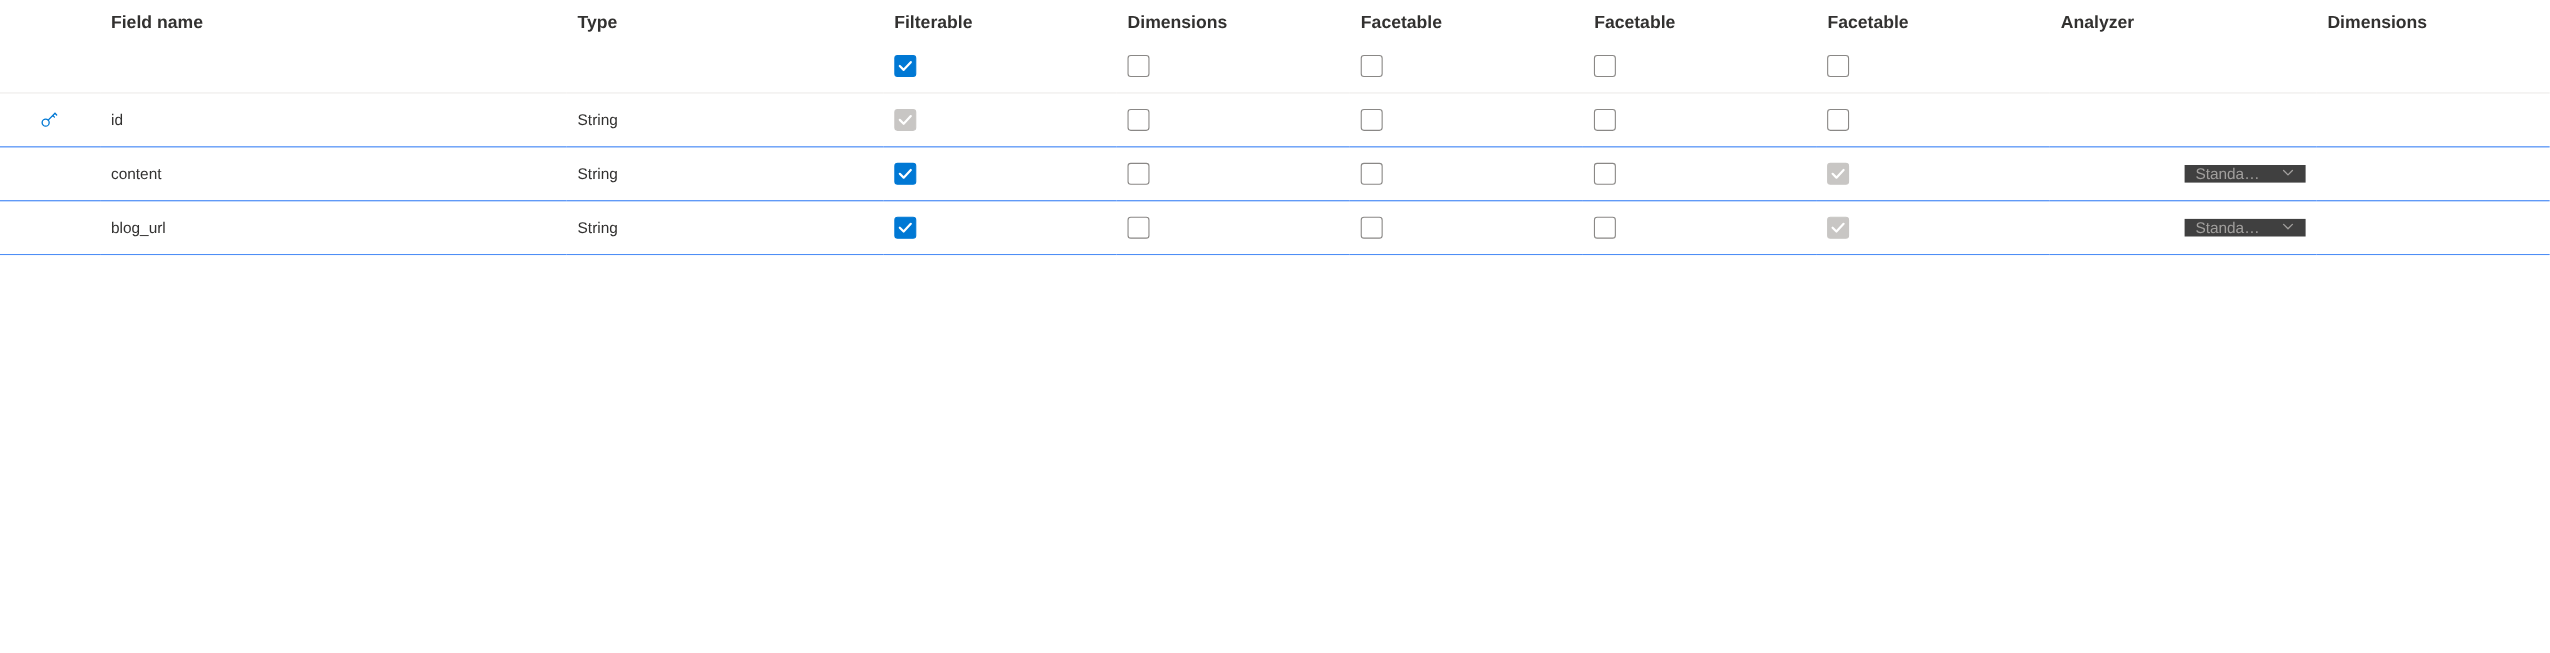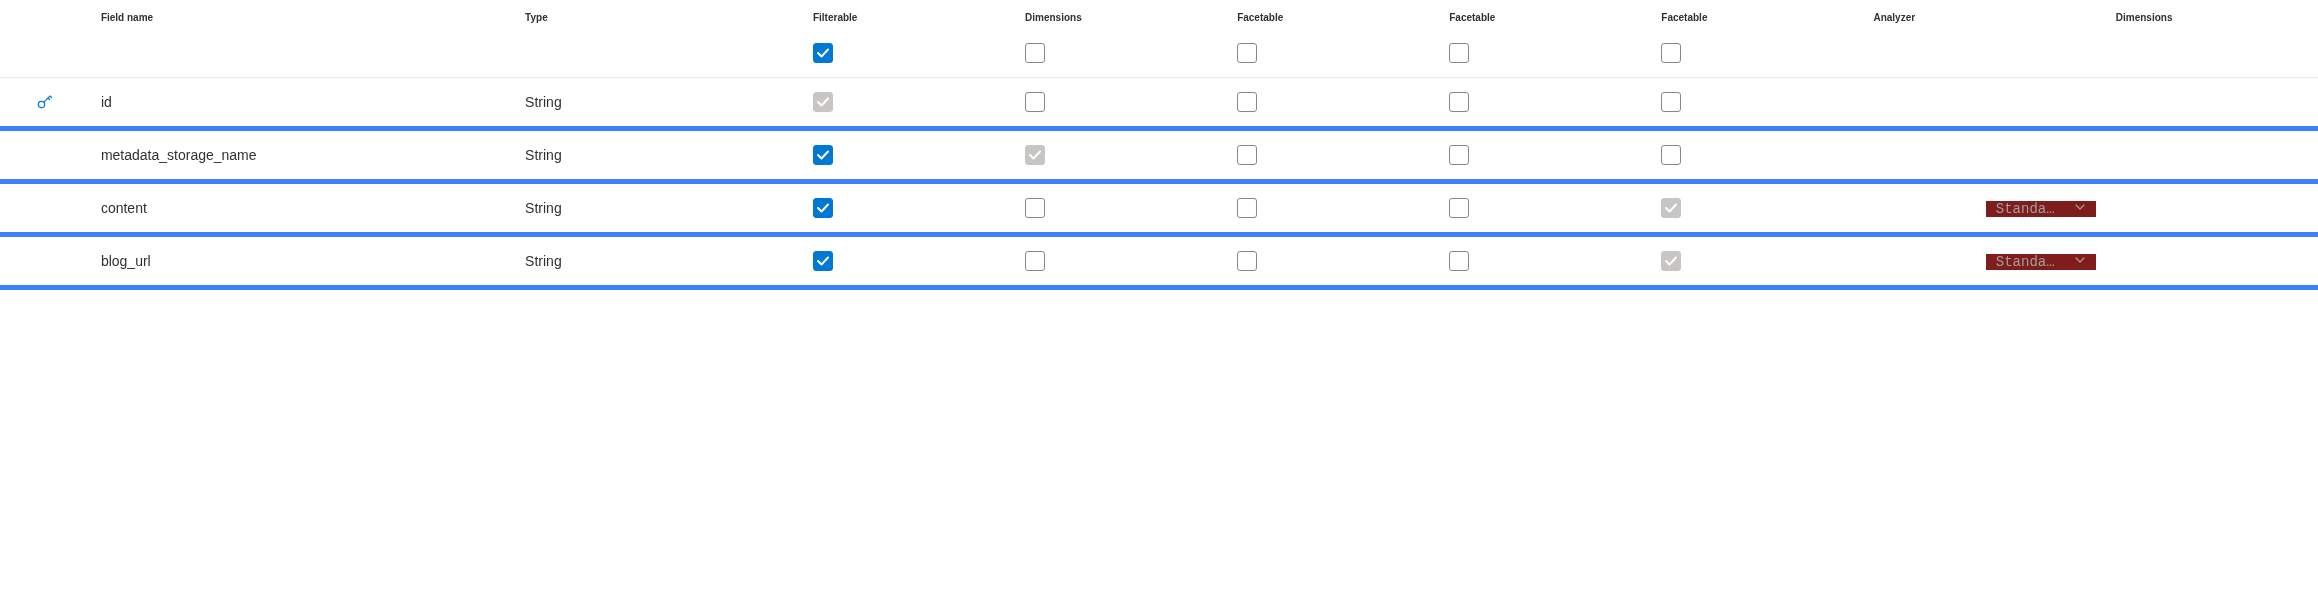--- a/index.html
+++ b/index.html
@@ -15,30 +15,30 @@
     }
     .table {
       width: 100%;
       border-collapse: collapse;
     }
     .header-row th {
       text-align: left;
       font-weight: 600;
       padding: 12px 10px;
       color: #323130;
-      font-size: 10px;
+      font-size: 16px;
       vertical-align: top;
     }
     .subheader-row td {
       padding: 8px 10px 14px 10px;
       border-bottom: 1px solid #edebe9;
     }
     .data-row td {
       padding: 14px 10px;
-      border-bottom: 5px solid #3b82f6;
+      border-bottom: 1px solid #3b82f6;
       vertical-align: middle;
     }
     .col-icon { width: 60px; text-align: center;}
     .col-field { width: 280px; padding-left: 0;}
     .col-type { width: 190px; }
     .col-check { width: 140px; }
     .col-analyzer { width: 160px; text-align: right;}
     .col-dimensions { width: 140px; text-align: right; padding-right: 20px;}
 
     .checkbox {
@@ -67,29 +67,28 @@
       left: 50%;
       transform: translate(-50%, -50%);
     }
     .key-icon svg {
       display: inline-block;
       vertical-align: middle;
     }
     .analyzer-dropdown {
       display: inline-flex;
       align-items: center;
-      background: #7f1d1d;
+      background: #404040;
       border: none;
       padding: 0 10px;
       min-width: 110px;
       color: #a19f9d;
       font-size: 14px;
       justify-content: space-between;
       cursor: pointer;
-      font-family: Liberation Mono, monospace;
     }
     .analyzer-dropdown .chevron {
       margin-left: 8px;
     }
     .field-text {
       color: #323130;
     }
     th.col-dimensions { text-align: left;}
   </style>
 </head>
@@ -139,36 +138,20 @@
             </svg></span></td>
         <td class="col-check"><span class="checkbox unchecked"></span></td>
         <td class="col-check"><span class="checkbox unchecked"></span></td>
         <td class="col-check"><span class="checkbox unchecked"></span></td>
         <td class="col-check"><span class="checkbox unchecked"></span></td>
         <td class="col-analyzer"></td>
         <td class="col-dimensions"></td>
       </tr>
       <tr class="data-row">
         <td class="col-icon"></td>
-        <td class="col-field field-text">metadata_storage_name</td>
-        <td class="col-type field-text">String</td>
-        <td class="col-check"><span class="checkbox checked"><svg width="14" height="14" viewBox="0 0 14 14">
-              <path d="M2 7 L5.5 10.5 L12 3.5" stroke="#ffffff" stroke-width="2" fill="none" stroke-linecap="round" stroke-linejoin="round"></path>
-            </svg></span></td>
-        <td class="col-check"><span class="checkbox checked-disabled"><svg width="14" height="14" viewBox="0 0 14 14">
-              <path d="M2 7 L5.5 10.5 L12 3.5" stroke="#ffffff" stroke-width="2" fill="none" stroke-linecap="round" stroke-linejoin="round"></path>
-            </svg></span></td>
-        <td class="col-check"><span class="checkbox unchecked"></span></td>
-        <td class="col-check"><span class="checkbox unchecked"></span></td>
-        <td class="col-check"><span class="checkbox unchecked"></span></td>
-        <td class="col-analyzer"></td>
-        <td class="col-dimensions"></td>
-      </tr>
-      <tr class="data-row">
-        <td class="col-icon"></td>
         <td class="col-field field-text">content</td>
         <td class="col-type field-text">String</td>
         <td class="col-check"><span class="checkbox checked"><svg width="14" height="14" viewBox="0 0 14 14">
               <path d="M2 7 L5.5 10.5 L12 3.5" stroke="#ffffff" stroke-width="2" fill="none" stroke-linecap="round" stroke-linejoin="round"></path>
             </svg></span></td>
         <td class="col-check"><span class="checkbox unchecked"></span></td>
         <td class="col-check"><span class="checkbox unchecked"></span></td>
         <td class="col-check"><span class="checkbox unchecked"></span></td>
         <td class="col-check"><span class="checkbox checked-disabled"><svg width="14" height="14" viewBox="0 0 14 14">
               <path d="M2 7 L5.5 10.5 L12 3.5" stroke="#ffffff" stroke-width="2" fill="none" stroke-linecap="round" stroke-linejoin="round"></path>

